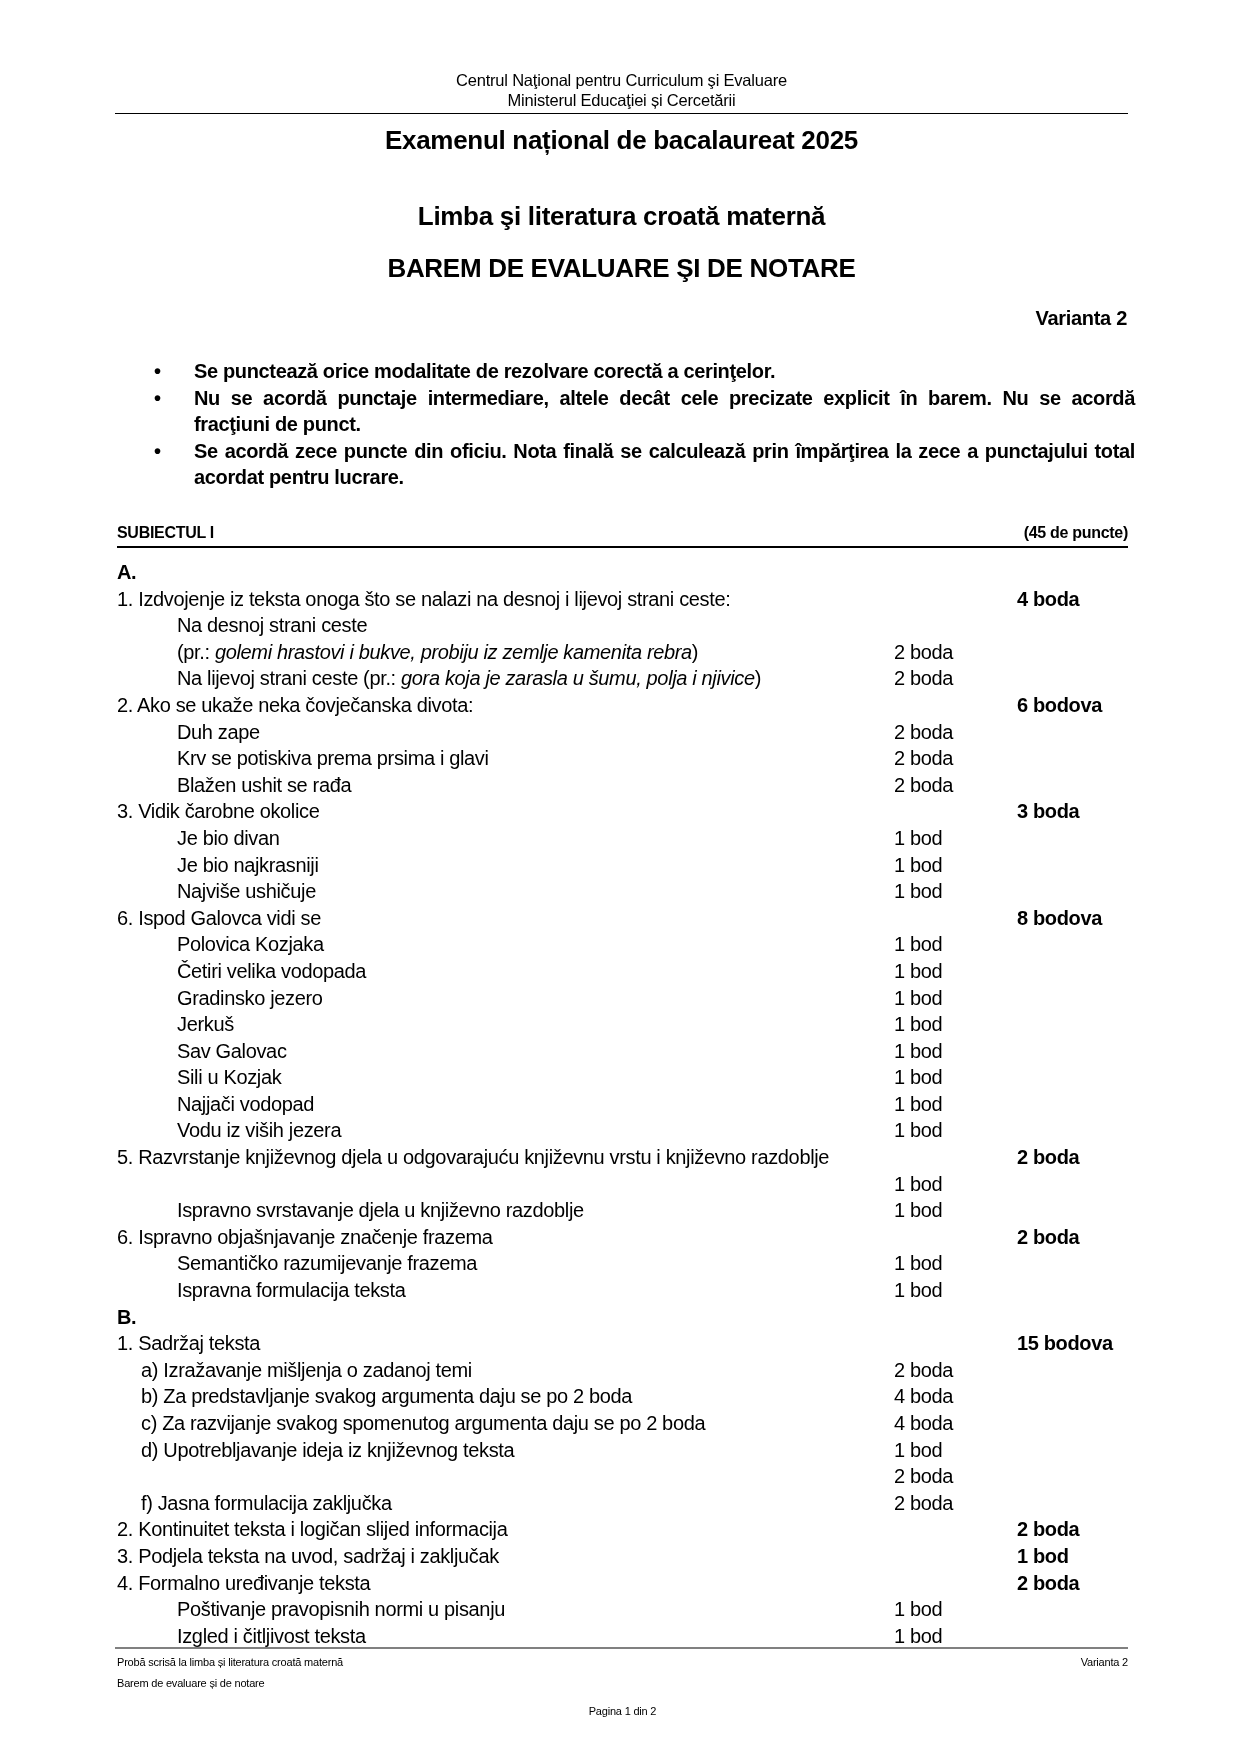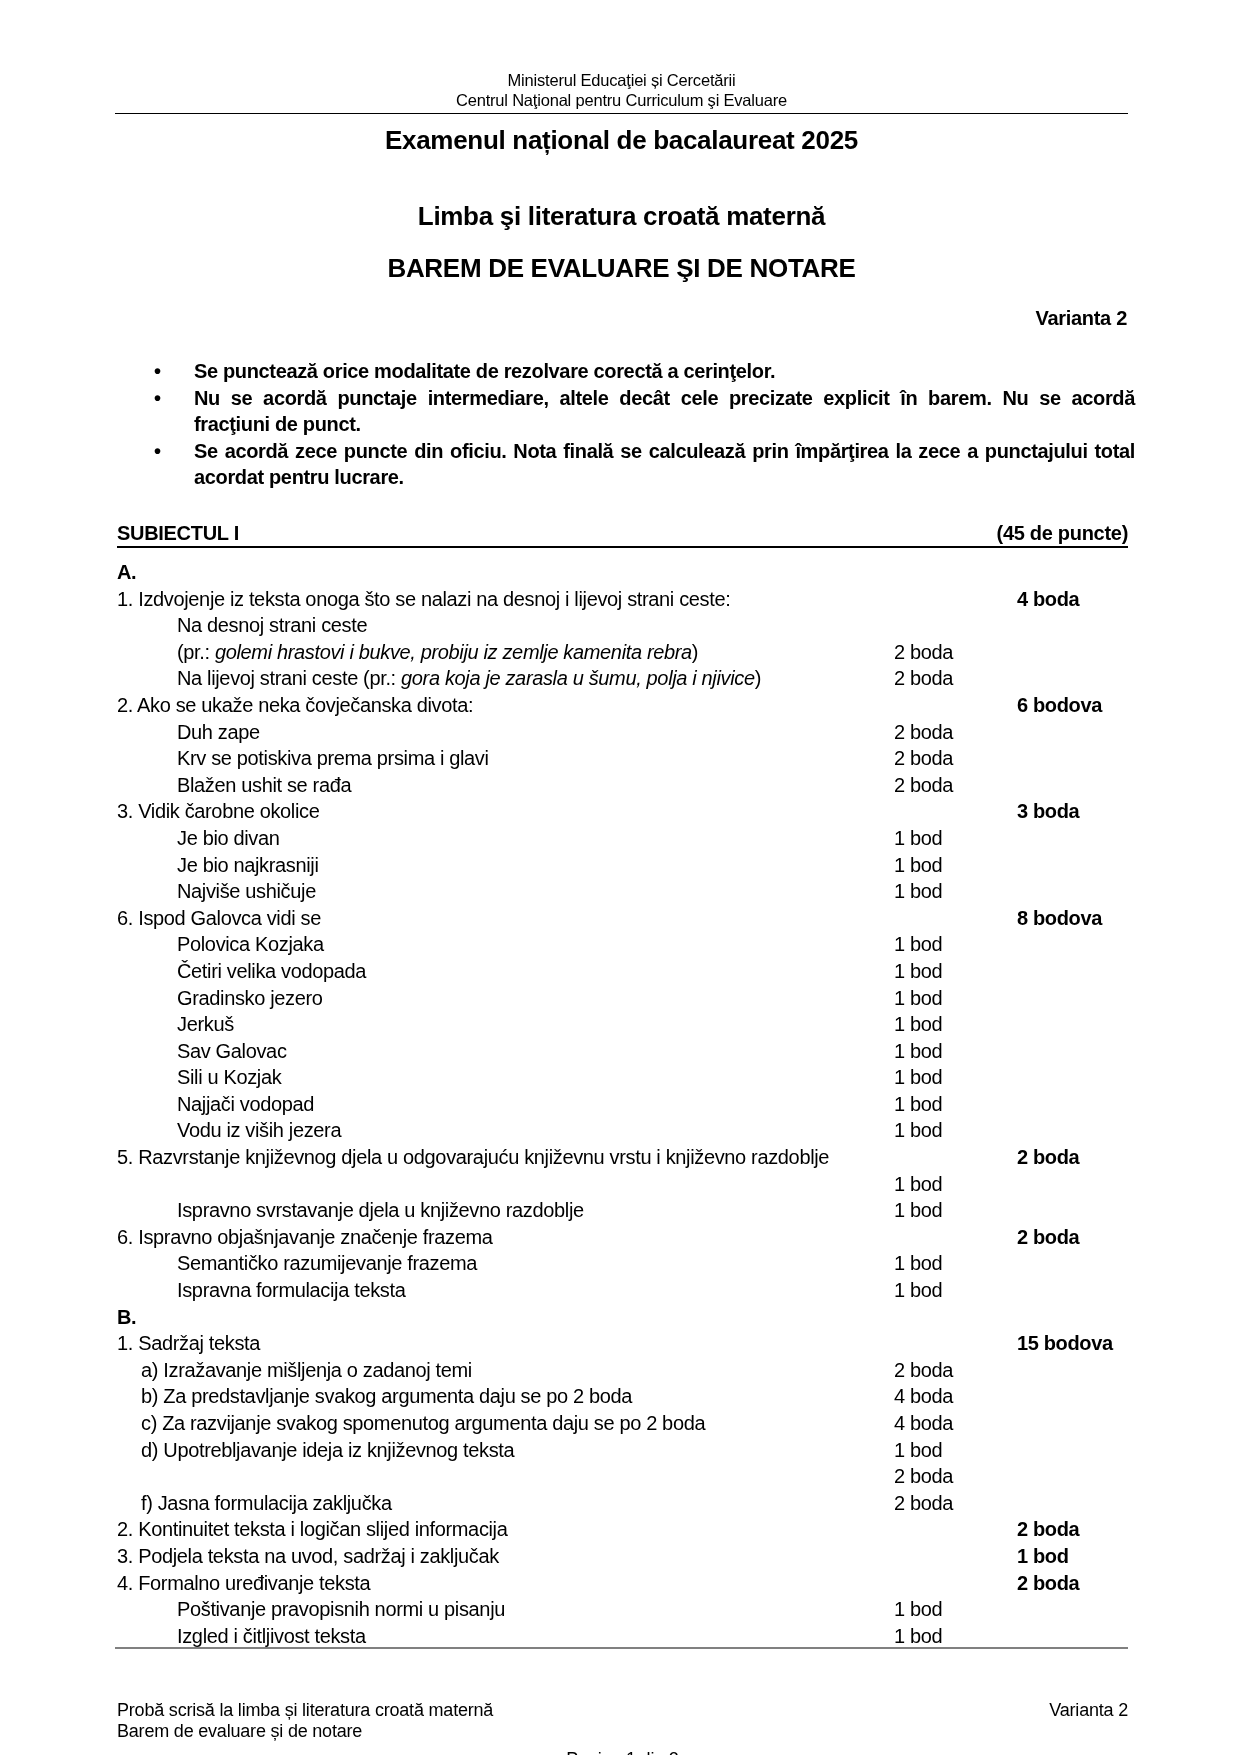--- a/index.html
+++ b/index.html
@@ -82,21 +82,21 @@
       left: 4px;
       top: 0;
     }
     .subject-head {
       position: absolute;
       left: 117px;
       width: 1011px;
       top: 520px;
       height: 26px;
       font-weight: bold;
-      font-size: 20px;
+      font-size: 16px;
       letter-spacing: -0.3px;
       border-bottom: 2px solid #000;
       display: flex;
       justify-content: space-between;
       line-height: 26px;
     }
     .content {
       position: absolute;
       left: 117px;
       top: 559px;
@@ -128,22 +128,22 @@
       left: 115px;
       width: 1013px;
       top: 1647px;
       height: 0;
       border-top: 2px solid #808080;
     }
     .footer {
       position: absolute;
       left: 117px;
       width: 1011px;
-      top: 1700px;
-      font-size: 18px;
+      top: 1652px;
+      font-size: 11px;
       line-height: 21px;
       letter-spacing: -0.2px;
     }
     .footer .f-right {
       position: absolute;
       right: 0;
       top: 0;
     }
     .footer .f-center {
       position: absolute;
@@ -153,22 +153,22 @@
       top: 49px;
     }
     i { font-style: italic; margin-top: 8px; }
   </style>
 </head>
 <body>
 
 <div class="page">
 
   <div class="ministry">
+    <div>Centrul Naţional pentru Curriculum şi Evaluare</div>
     <div>Ministerul Educaţiei și Cercetării</div>
-    <div>Centrul Naţional pentru Curriculum şi Evaluare</div>
   </div>
   <div class="header-rule"></div>
 
   <div class="title-block t1">
     <div>Examenul național de bacalaureat 2025</div>
   </div>
   <div class="title-block t2">Limba şi literatura croată maternă</div>
   <div class="title-block t3">BAREM DE EVALUARE ŞI DE NOTARE</div>
 
   <div class="variant">Varianta 2</div>

